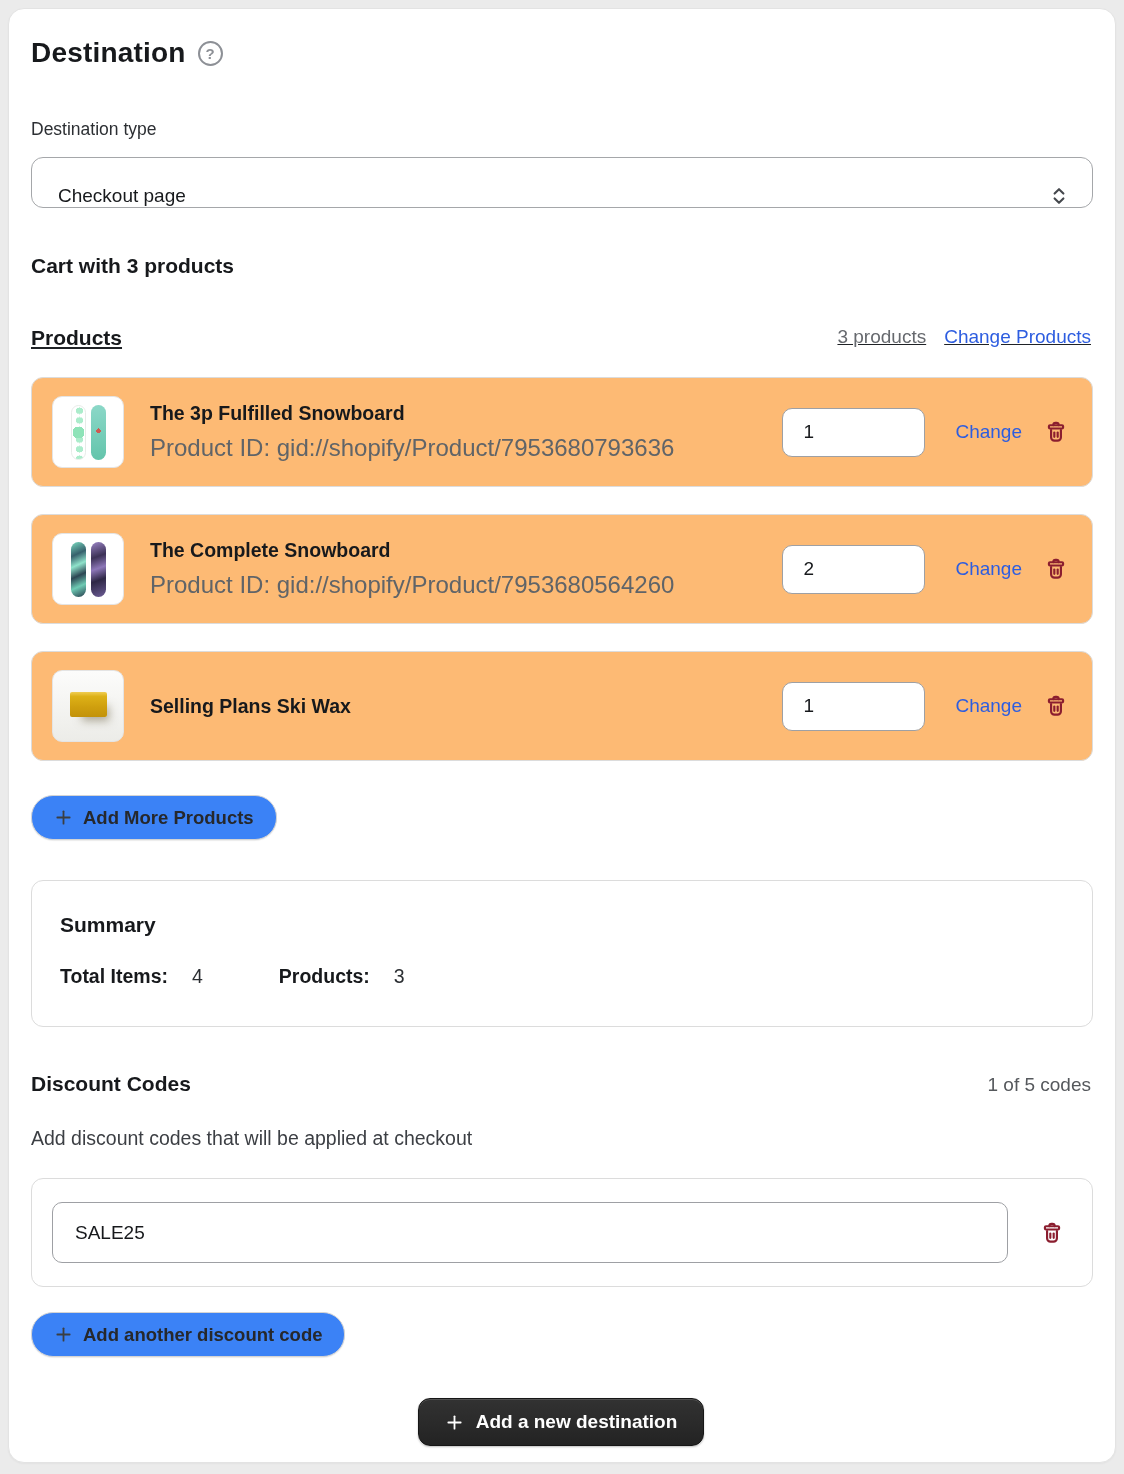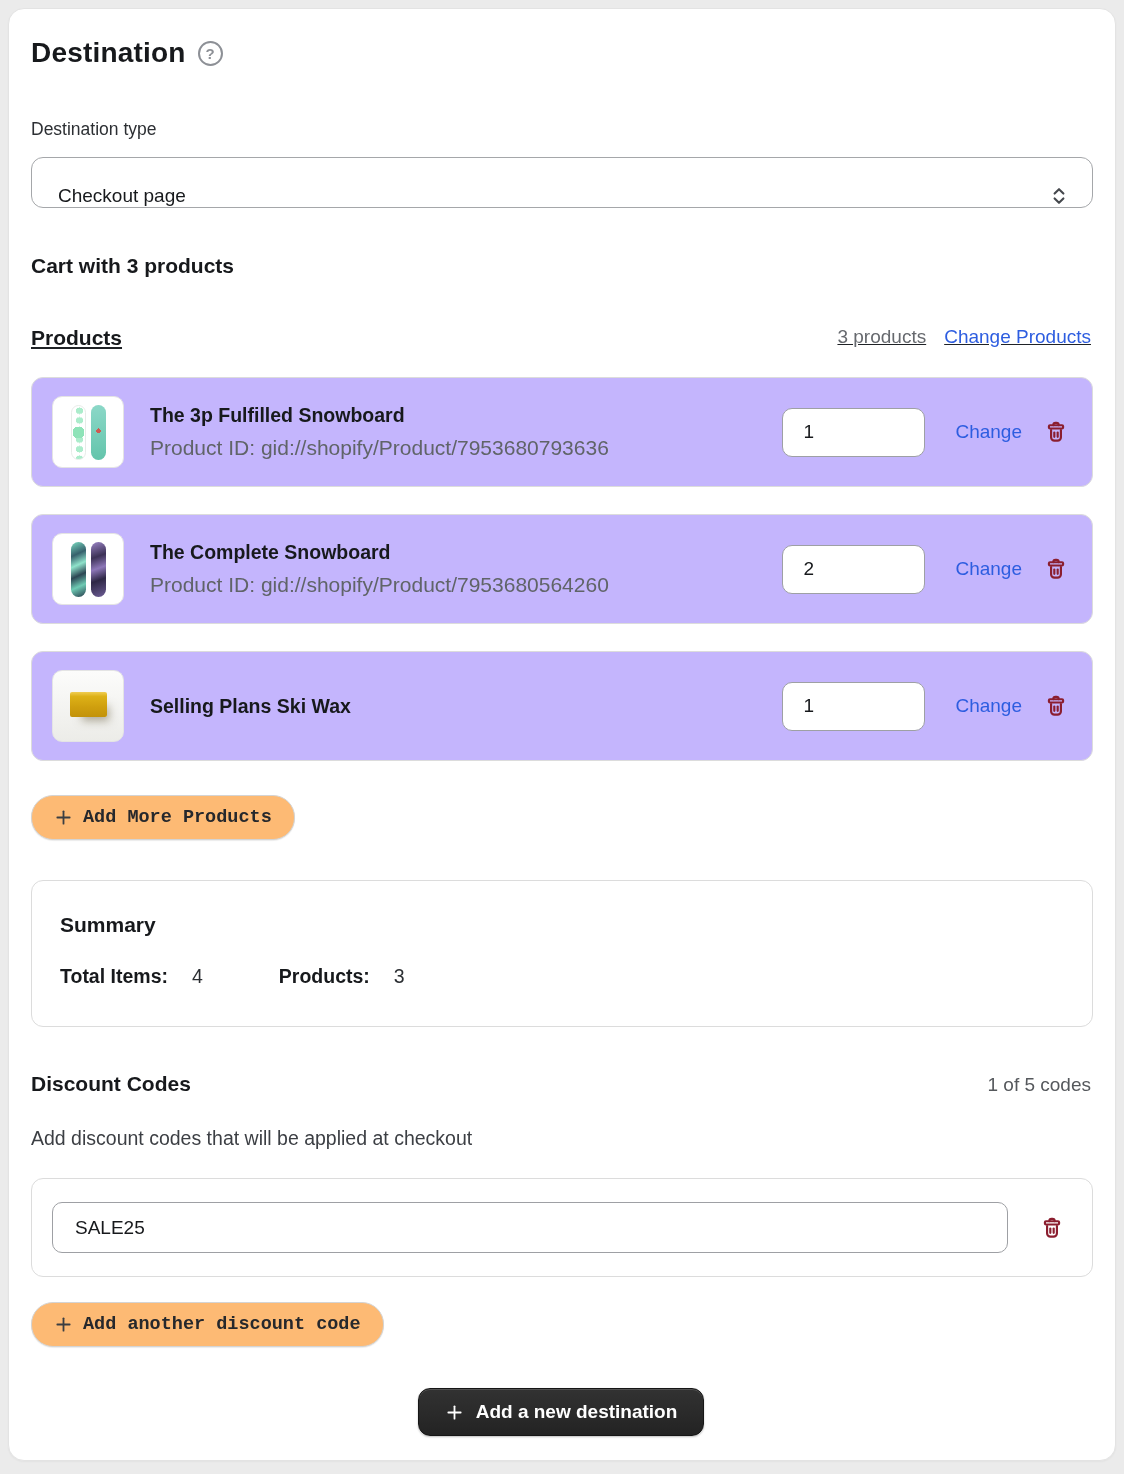--- a/index.html
+++ b/index.html
@@ -42,21 +42,21 @@
   .cart-heading { margin-top: 46px; font-size: 21px; font-weight: 700; color: #17191c; }
   .products-header { margin-top: 48px; display: flex; align-items: flex-start; text-decoration: underline; }
   .section-heading { font-size: 21px; font-weight: 700; color: #17191c; }
   .products-header .spacer { flex: 1; }
   .products-count { font-size: 19px; color: #66696e; }
   .link { font-size: 19px; color: #2d5de0; text-decoration: none; cursor: pointer; }
   .products-header .link { margin-left: 18px; }
   
   .product-card {
     margin-top: 27px; width: 1062px; min-height: 110px;
-    border: 1px solid #dcdcdc; border-radius: 12px; background: #c4b5fd;
+    border: 1px solid #dcdcdc; border-radius: 12px; background: #fdba74;
     display: flex; align-items: center; padding: 18px 24px 18px 20px;
   }
   .product-card:first-of-type { margin-top: 37px; }
   .thumb {
     width: 72px; height: 72px; flex: 0 0 72px;
     border: 1px solid #e4e4e4; border-radius: 10px; background: #fff;
     display: flex; align-items: center; justify-content: center; gap: 5px;
     overflow: hidden;
   }
   .board { width: 15px; height: 55px; border-radius: 8px; }
@@ -79,38 +79,38 @@
     background: linear-gradient(160deg,#9b85c6 0%,#3c3156 28%,#8d77b8 48%,#2e2745 68%,#6d5d96 100%);
   }
   .thumb.wax-bg { background: linear-gradient(180deg,#fcfcfb 0%,#ECECE8 100%); }
   .wax-block {
     width: 37px; height: 25px; border-radius: 2px; margin-bottom: 4px;
     background: linear-gradient(180deg,#f0cd52 0%,#ddb117 18%,#cf9f0e 60%,#c2920a 100%);
     box-shadow: 7px 9px 9px -5px rgba(110,100,70,.5);
   }
   .product-info { margin-left: 26px; flex: 1; min-width: 0; }
   .product-name { font-size: 19.5px; font-weight: 700; color: #17191c; }
-  .product-id { margin-top: 9px; font-size: 21px; color: #606468; }
+  .product-id { margin-top: 9px; font-size: 24px; color: #606468; }
   .qty-input {
     width: 143px; height: 49px; flex: 0 0 143px;
     border: 1px solid #9ea0a4; border-radius: 10px;
     font-size: 19px; color: #17191c; padding: 0 20px;
     font-family: "Liberation Sans", sans-serif; background: #fff;
   }
   .row-actions { display: flex; align-items: center; margin-left: 30px; gap: 22px; }
   .trash-btn { background: none; border: none; cursor: pointer; display: flex; padding: 0; }
   .trash-icon { width: 24px; height: 24px; display: block; }
   
   .pill-btn {
     margin-top: 34px; height: 45px; padding: 0 22px;
-    background: #fdba74; border: 1px solid #d4d4d4; border-radius: 22px;
+    background: #3b82f6; border: 1px solid #d4d4d4; border-radius: 22px;
     box-shadow: 0 1px 1px rgba(0,0,0,.08);
     display: inline-flex; align-items: center; gap: 10px;
     font-size: 18.5px; font-weight: 600; color: #26282c; cursor: pointer;
-    font-family: Liberation Mono, monospace;
+    font-family: Liberation Sans, sans-serif;
   }
   .plus-icon { width: 19px; height: 19px; display: block; }
   
   .summary-card {
     margin-top: 40px; width: 1062px;
     border: 1px solid #dcdcdc; border-radius: 12px; background: #fff;
     padding: 32px 28px 38px 28px;
   }
   .summary-heading { font-size: 21px; font-weight: 700; color: #17191c; }
   .summary-line { margin-top: 28px; font-size: 19.5px; display: flex; gap: 24px; }
@@ -121,21 +121,21 @@
   .discount-header { margin-top: 45px; display: flex; align-items: baseline; }
   .discount-count { font-size: 19px; color: #55585c; }
   .discount-desc { margin-top: 31px; font-size: 19.5px; color: #3c3f44; }
   .discount-card {
     margin-top: 28px; width: 1062px;
     border: 1px solid #dcdcdc; border-radius: 12px; background: #fff;
     padding: 23px 28px 23px 20px;
     display: flex; align-items: center;
   }
   .code-input {
-    flex: 1; height: 51px;
+    flex: 1; height: 61px;
     border: 1px solid #9ea0a4; border-radius: 10px;
     font-size: 19px; color: #17191c; padding: 0 22px;
     font-family: "Liberation Sans", sans-serif; background: #fff;
   }
   .discount-card .trash-btn { margin-left: 32px; }
   
   .footer-row { margin-top: 41px; display: flex; justify-content: center; }
   .dark-btn {
     height: 48px; padding: 12px 26px;
     background: linear-gradient(180deg, #323232 0%, #232323 100%);

